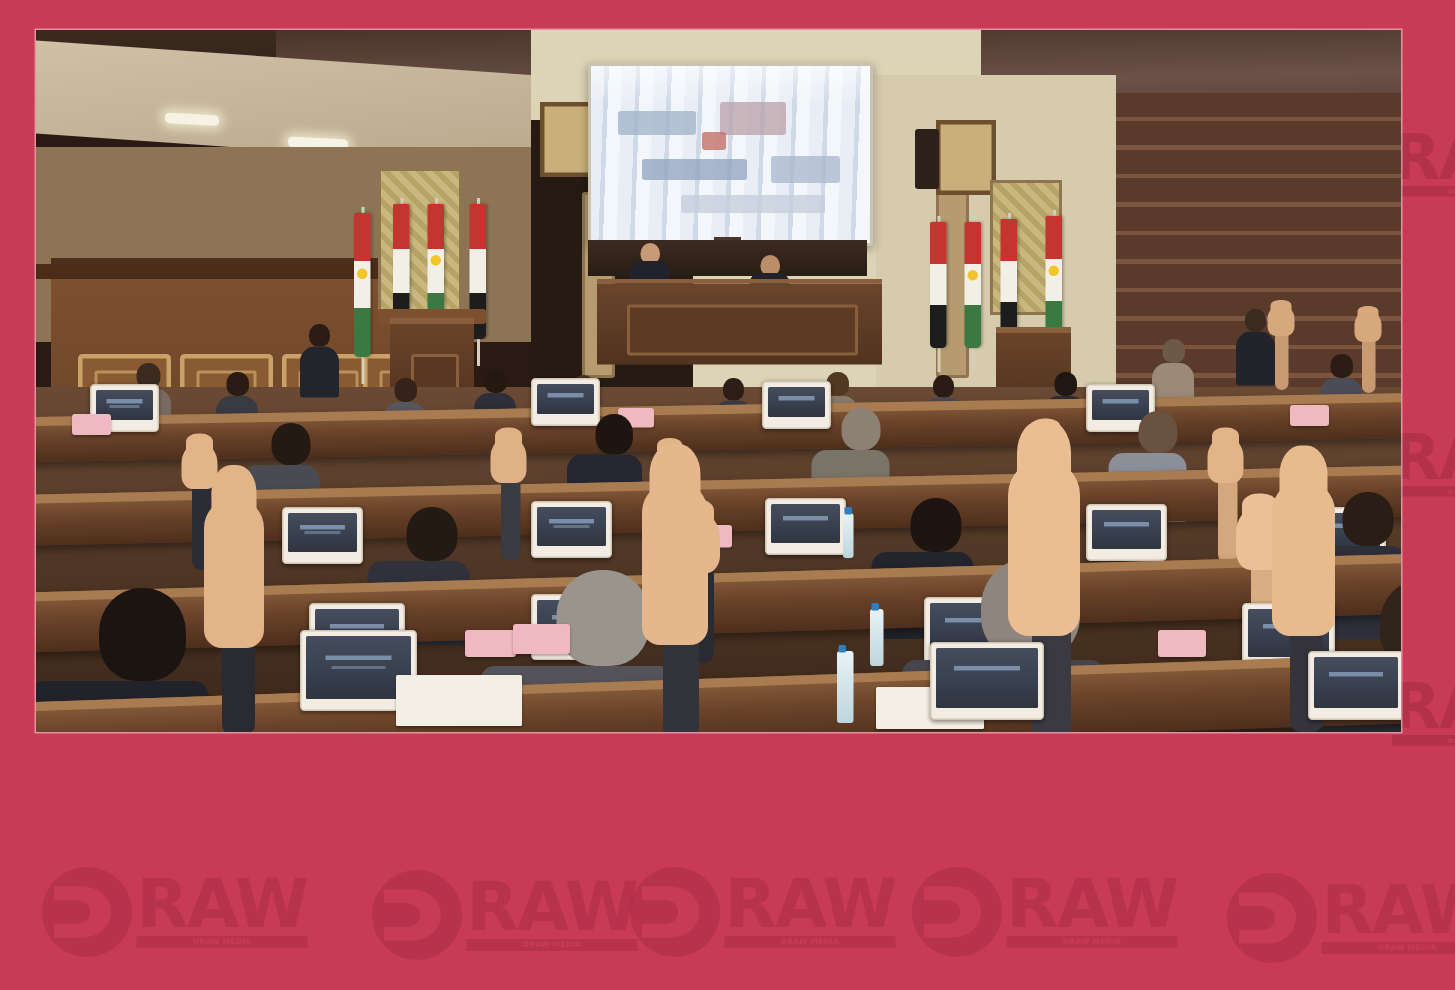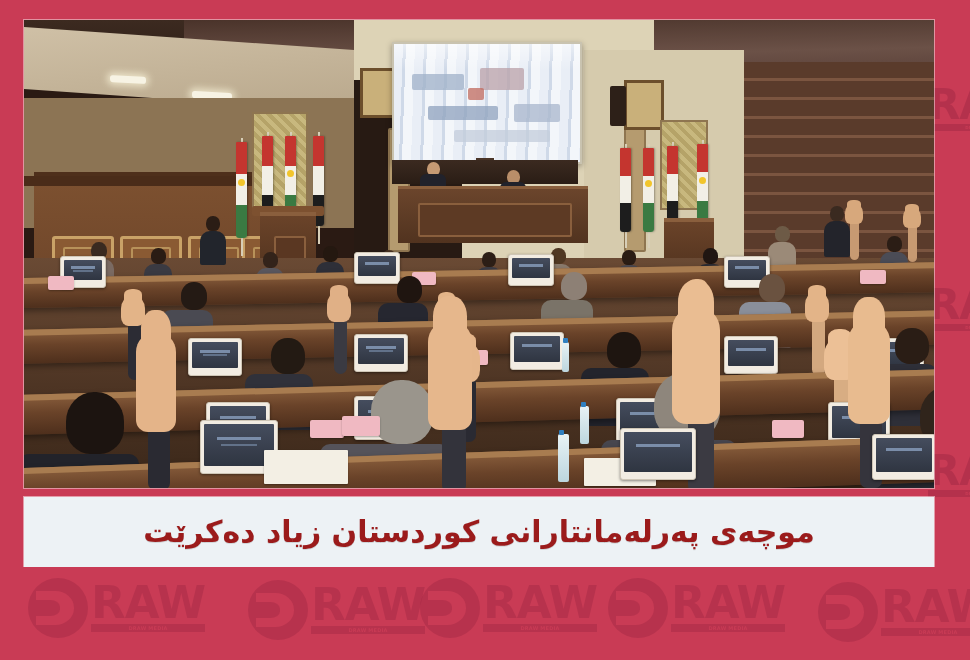--- a/index.html
+++ b/index.html
@@ -574,23 +574,20 @@
         </div>
       </div>
     <div class="ph pinkbox" style="left:318px;top:396px;width:38px;height:20px;"></div>
     <div class="ph monitor" style="left:848px;top:414px;width:62px;height:44px;">
         <div class="mscreen">
           <div class="mtxt"></div>
         </div>
       </div>
   </div>
 
-  <div id="headline-band">
-    <span id="headline-text">موچەی پەرلەمانتارانی کوردستان زیاد دەکرێت</span>
-  </div>
 
   <div id="watermark-strip">
     <div class="wm wm-bottom" style="left:28px;top:11px;">
       <span class="wm-mark"></span>
       <span>
         <span class="wm-word">RAW</span>
         <span class="wm-sub">DRAW MEDIA</span>
       </span>
     </div>
     <div class="wm wm-bottom" style="left:248px;top:13px;">

